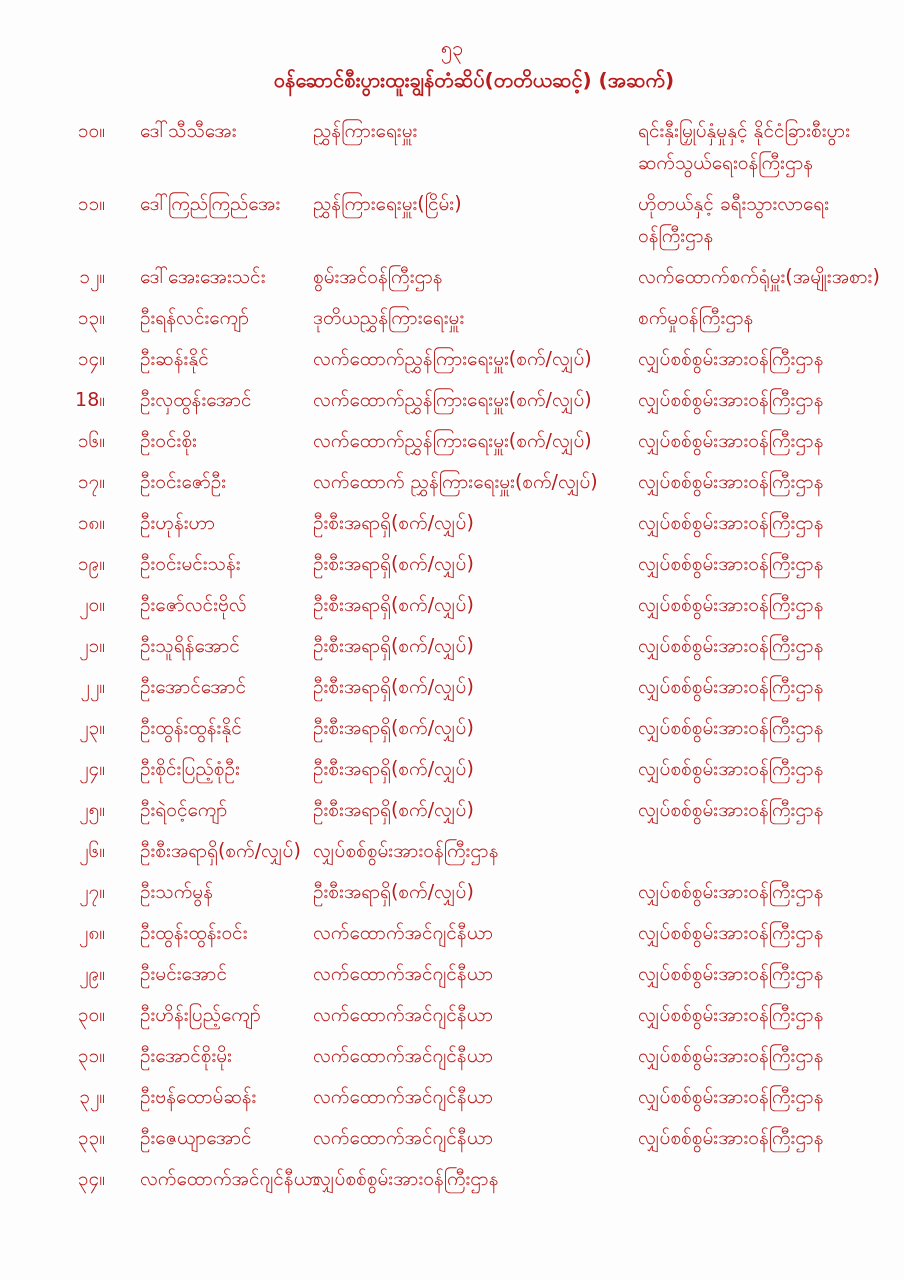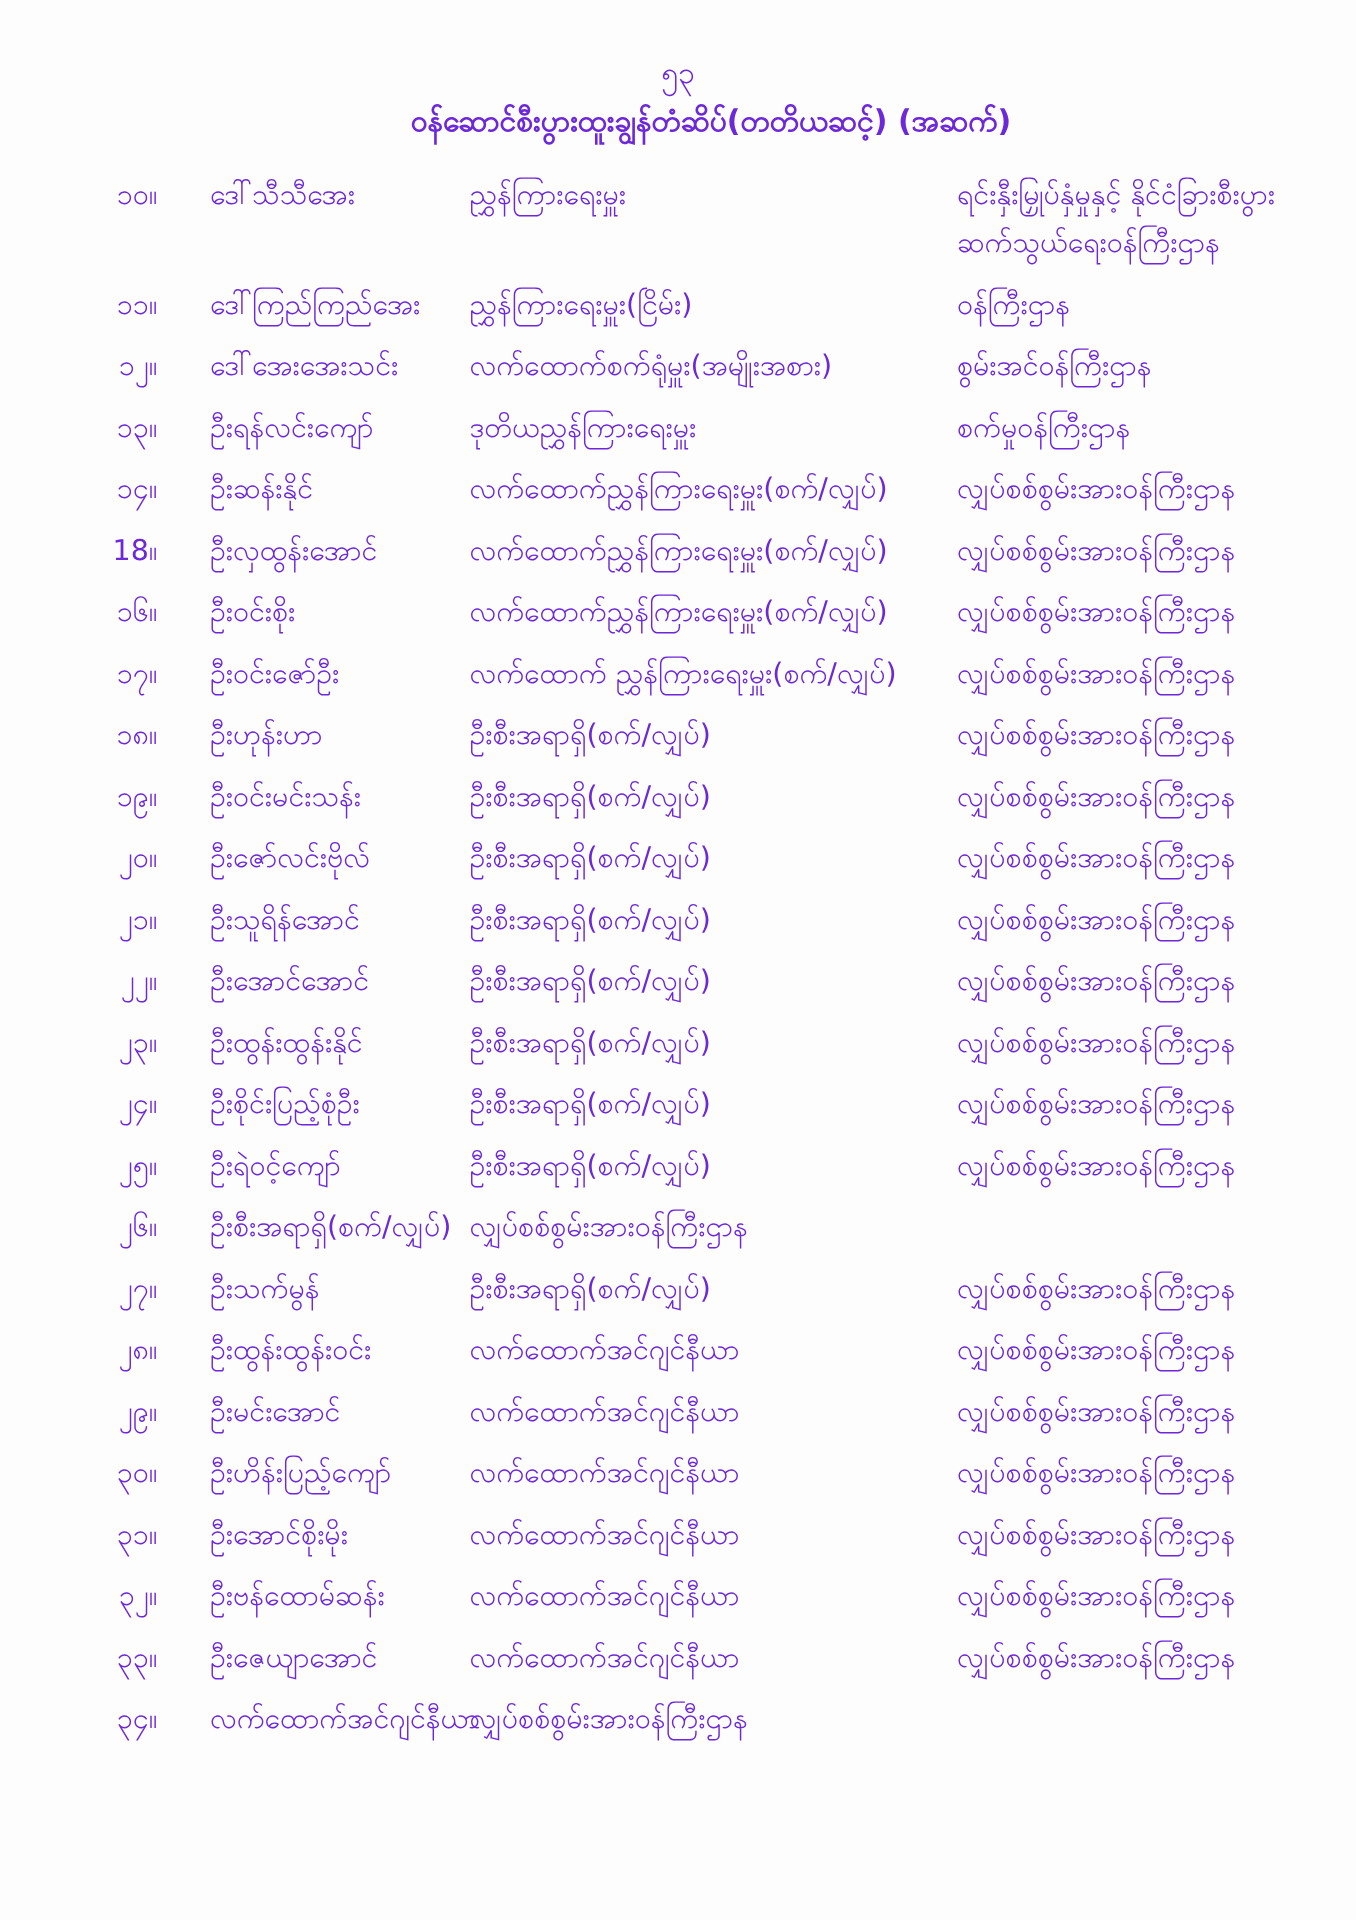--- a/index.html
+++ b/index.html
@@ -6,21 +6,21 @@
     margin: 0;
     padding: 0;
     background: #e8e8e8;
   }
   .page {
     position: relative;
     width: 904px;
     height: 1280px;
     margin: 0 auto;
     background: #fdfdfd;
-    color: #6d28d9;
+    color: #b91c1c;
     font-family: "DejaVu Sans", sans-serif;
     overflow: hidden;
   }
   .page-number {
     margin-top: 34px;
     text-align: center;
     font-size: 20px;
     line-height: 28px;
   }
   .doc-title {
@@ -73,31 +73,32 @@
           <div class="dept-line">ရင်းနှီးမြှုပ်နှံမှုနှင့် နိုင်ငံခြားစီးပွား</div>
           <div class="dept-line">ဆက်သွယ်ရေးဝန်ကြီးဌာန</div>
         </div>
   </div>
 
   <div class="row">
     <div class="cell no">၁၁။</div>
     <div class="cell name">ဒေါ်ကြည်ကြည်အေး</div>
     <div class="cell position">ညွှန်ကြားရေးမှူး(ငြိမ်း)</div>
     <div class="cell dept">
+          <div class="dept-line">ဟိုတယ်နှင့် ခရီးသွားလာရေး</div>
           <div class="dept-line">ဝန်ကြီးဌာန</div>
         </div>
   </div>
 
   <div class="row">
     <div class="cell no">၁၂။</div>
     <div class="cell name">ဒေါ်အေးအေးသင်း</div>
+    <div class="cell dept">
+          <div class="dept-line">စွမ်းအင်ဝန်ကြီးဌာန</div>
+        </div>
     <div class="cell position">လက်ထောက်စက်ရုံမှူး(အမျိုးအစား)</div>
-    <div class="cell dept">
-          <div class="dept-line">စွမ်းအင်ဝန်ကြီးဌာန</div>
-        </div>
   </div>
 
   <div class="row">
     <div class="cell no">၁၃။</div>
     <div class="cell name">ဦးရန်လင်းကျော်</div>
     <div class="cell position">ဒုတိယညွှန်ကြားရေးမှူး</div>
     <div class="cell dept">
           <div class="dept-line">စက်မှုဝန်ကြီးဌာန</div>
         </div>
   </div>

